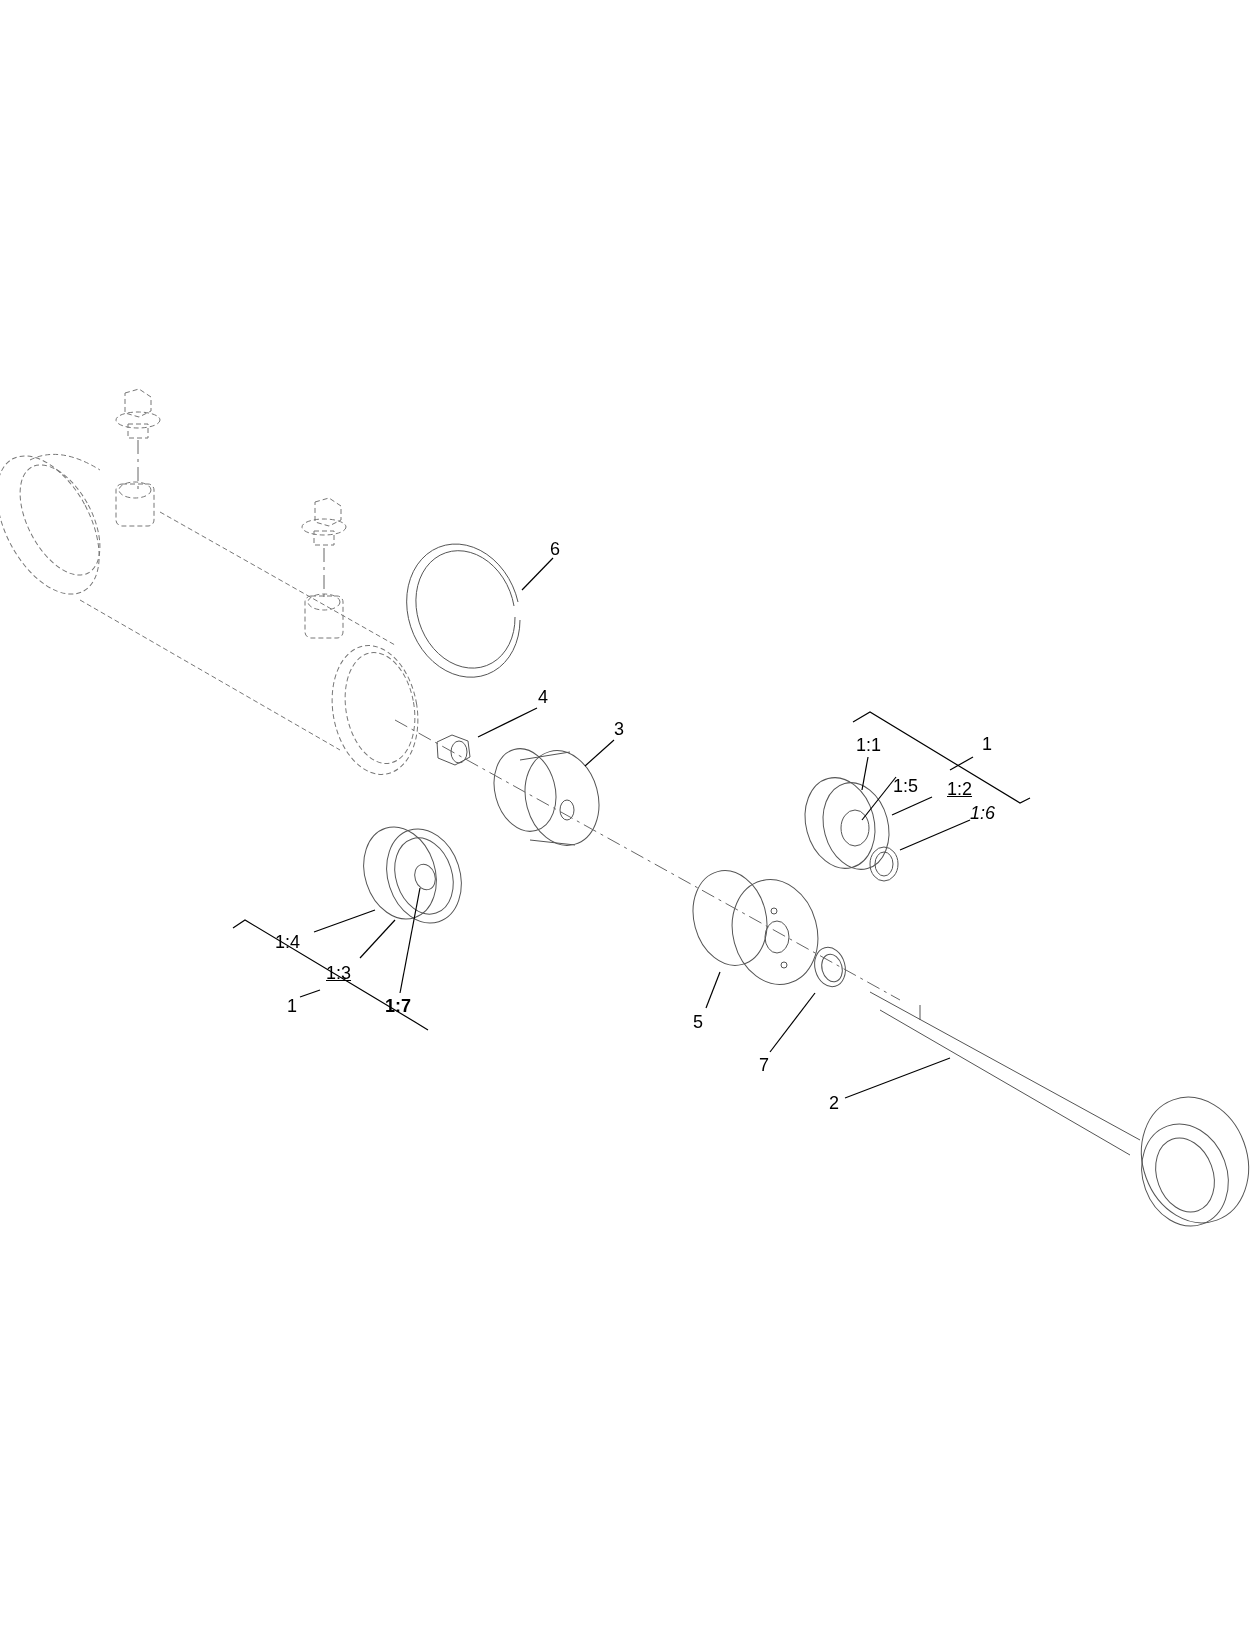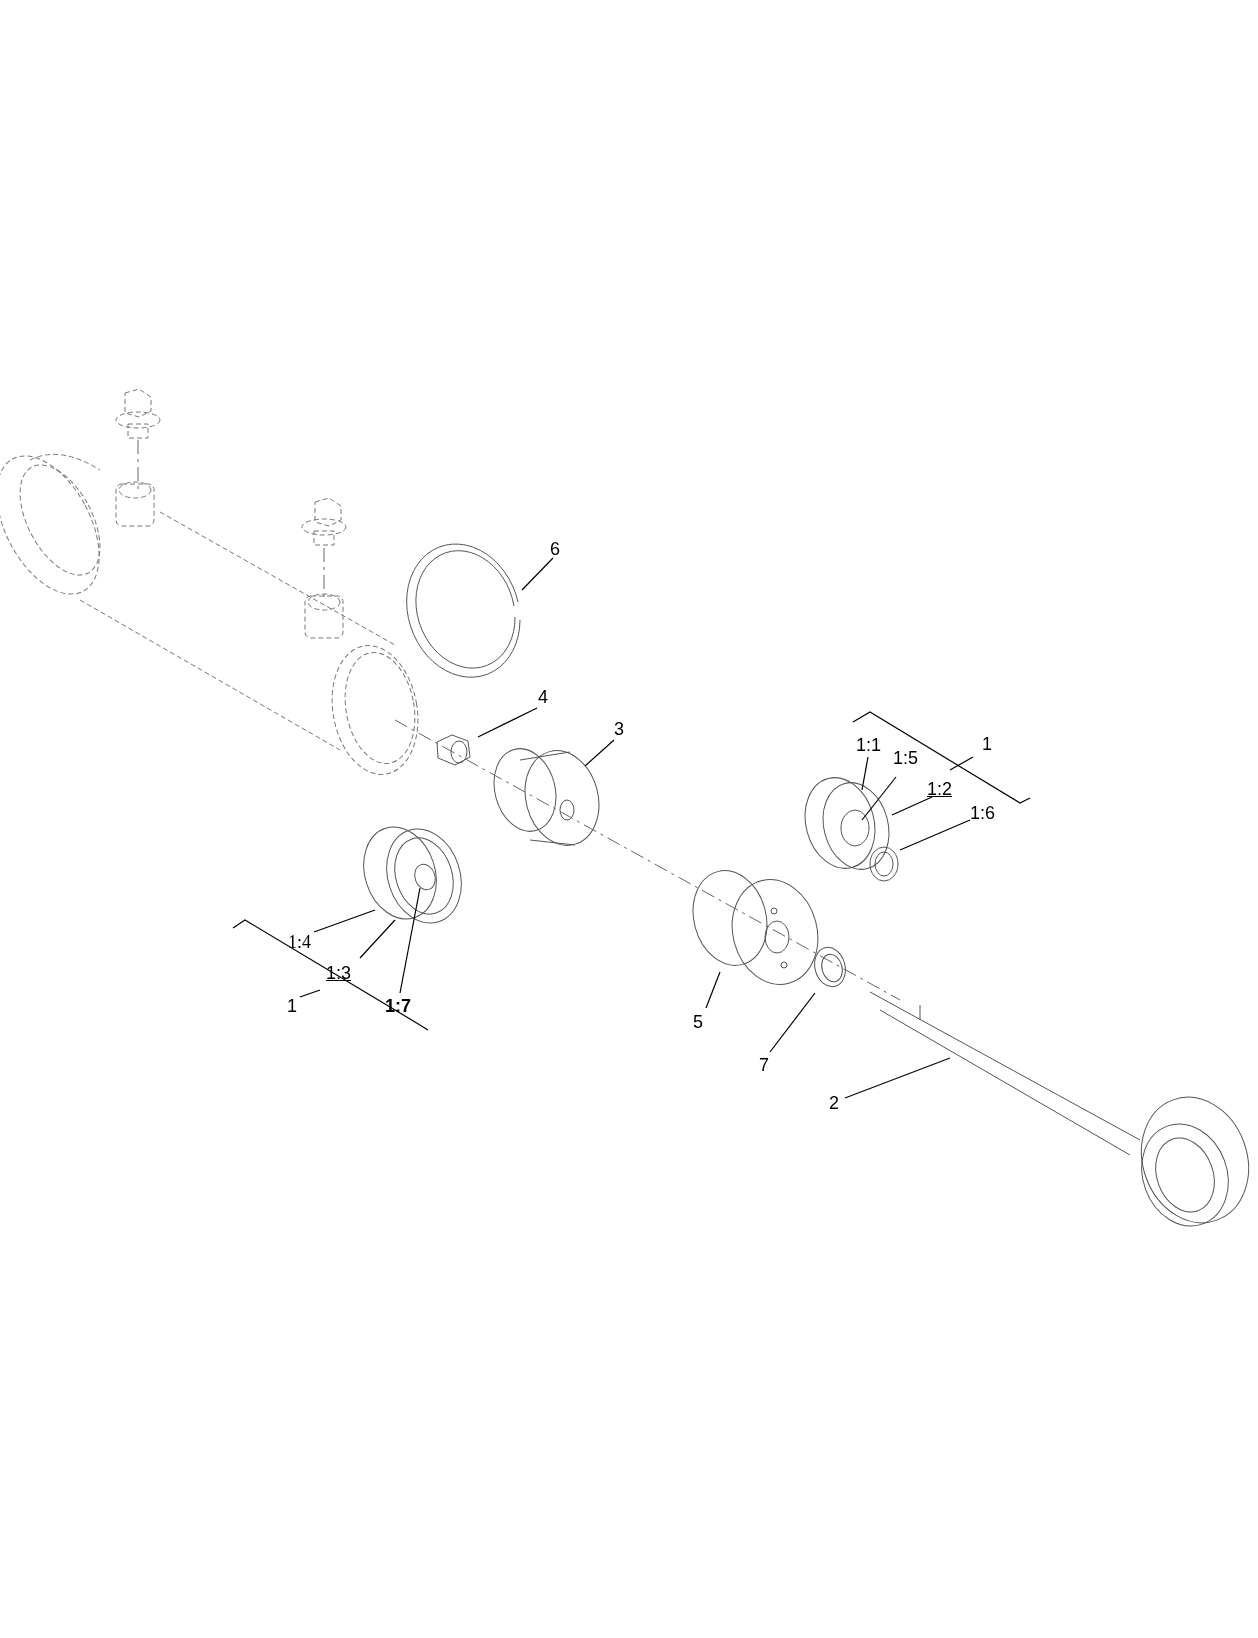--- a/index.html
+++ b/index.html
@@ -118,23 +118,23 @@
       <line class="leader" x1="770" y1="1052" x2="815" y2="993"></line>
       <line class="leader" x1="845" y1="1098" x2="950" y2="1058"></line>
     </g>
   </svg>
 
   <span class="lbl" style="left:550px;top:540px;">6</span>
   <span class="lbl" style="left:538px;top:688px;">4</span>
   <span class="lbl" style="left:614px;top:720px;">3</span>
   <span class="lbl" style="left:982px;top:735px;">1</span>
   <span class="lbl" style="left:856px;top:736px;">1:1</span>
-  <span class="lbl" style="left:893px;top:749px;">1:5</span>
-  <span class="lbl" style="left:927px;top:780px;text-decoration:underline;">1:2</span>
-  <span class="lbl" style="left:970px;top:804px;">1:6</span>
-  <span class="lbl" style="left:288px;top:933px;font-family:Liberation Serif, serif;">1:4</span>
+  <span class="lbl" style="left:893px;top:777px;">1:5</span>
+  <span class="lbl" style="left:947px;top:780px;text-decoration:underline;">1:2</span>
+  <span class="lbl" style="left:970px;top:804px;font-style:italic;">1:6</span>
+  <span class="lbl" style="left:275px;top:933px;">1:4</span>
   <span class="lbl" style="left:326px;top:964px;text-decoration:underline;">1:3</span>
   <span class="lbl" style="left:287px;top:997px;">1</span>
   <span class="lbl" style="left:385px;top:997px;font-weight:bold;">1:7</span>
   <span class="lbl" style="left:693px;top:1013px;">5</span>
   <span class="lbl" style="left:759px;top:1056px;">7</span>
   <span class="lbl" style="left:829px;top:1094px;">2</span>
 </div>
 
 </body></html>

